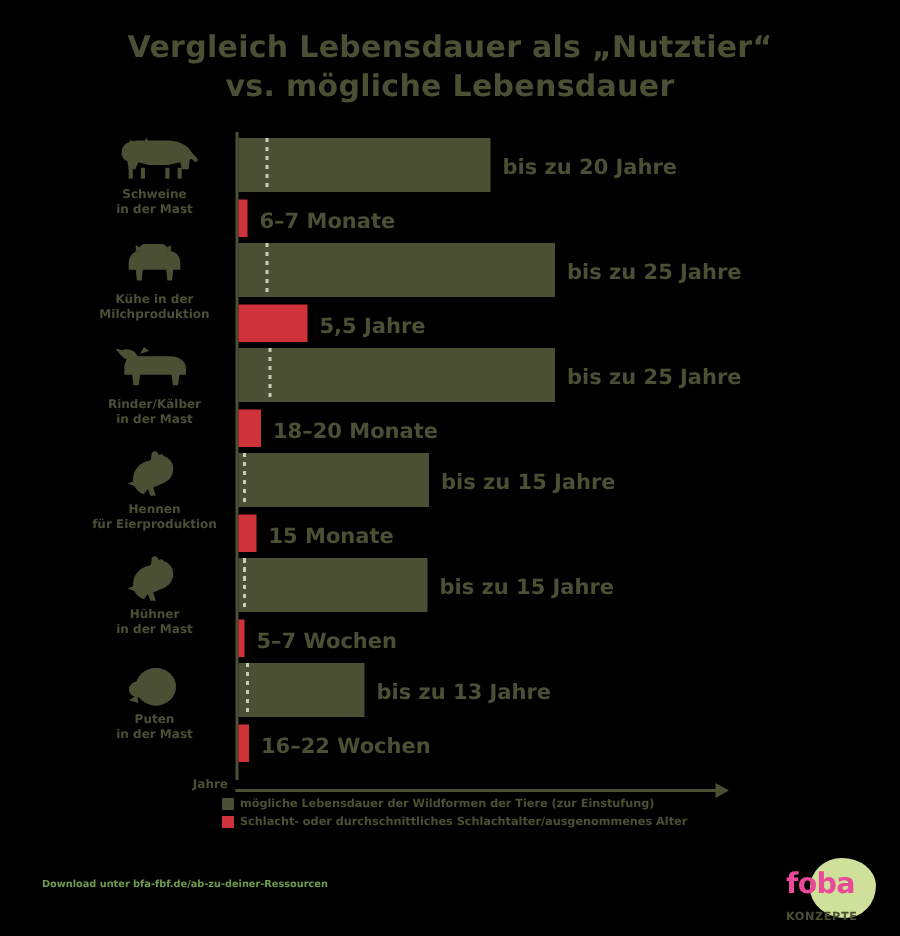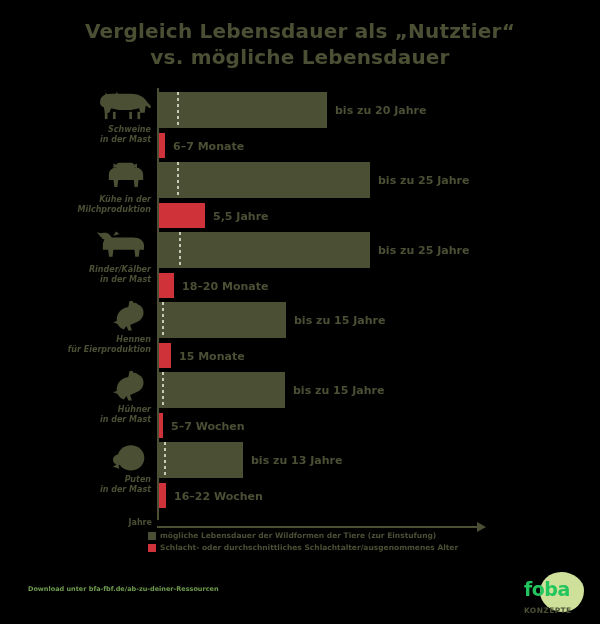--- a/index.html
+++ b/index.html
@@ -61,23 +61,22 @@
     height: 70px;
   }
 
   
   .rowlabel {
     position: absolute;
     left: 55px;
     top: 0;
     width: 96px;
     height: 70px;
-    text-align: right;
-    color: #4b5035;
-    font-style: italic;
+    text-align: center;
+    color: #4b5035;
   }
   .rowlabel .icon {
     display: block;
     height: 34px;
     margin: 2px auto 1px auto;
   }
   .rowlabel .caption {
     display: block;
     font-size: 8px;
     font-weight: 700;
@@ -105,21 +104,21 @@
     top: 4px;
     width: 2px;
     height: 36px;
     background: repeating-linear-gradient(
       to bottom,
       #c9cbb8 0px, #c9cbb8 3px,
       transparent 3px, transparent 6px);
   }
   .barval {
     position: absolute;
-    font-size: 11px;
+    font-size: 14px;
     font-weight: 700;
     color: #4b5035;
     white-space: nowrap;
   }
   .barval.olive-val { top: 16px; }
   .barval.red-val { top: 52px; }
 
   
   .axis-bottom {
     position: absolute;
@@ -221,21 +220,21 @@
     height: 40px;
     background: #cfe09a;
     border-radius: 48% 52% 46% 54% / 50% 46% 54% 50%;
   }
   .logo .word {
     position: absolute;
     left: 24px;
     top: 8px;
     font-size: 19px;
     font-weight: 700;
-    color: #22c55e;
+    color: #ec4899;
     letter-spacing: -0.5px;
   }
   .logo .sub {
     position: absolute;
     left: 24px;
     top: 36px;
     font-size: 7.5px;
     font-weight: 700;
     color: #4b5035;
     letter-spacing: 0.4px;

